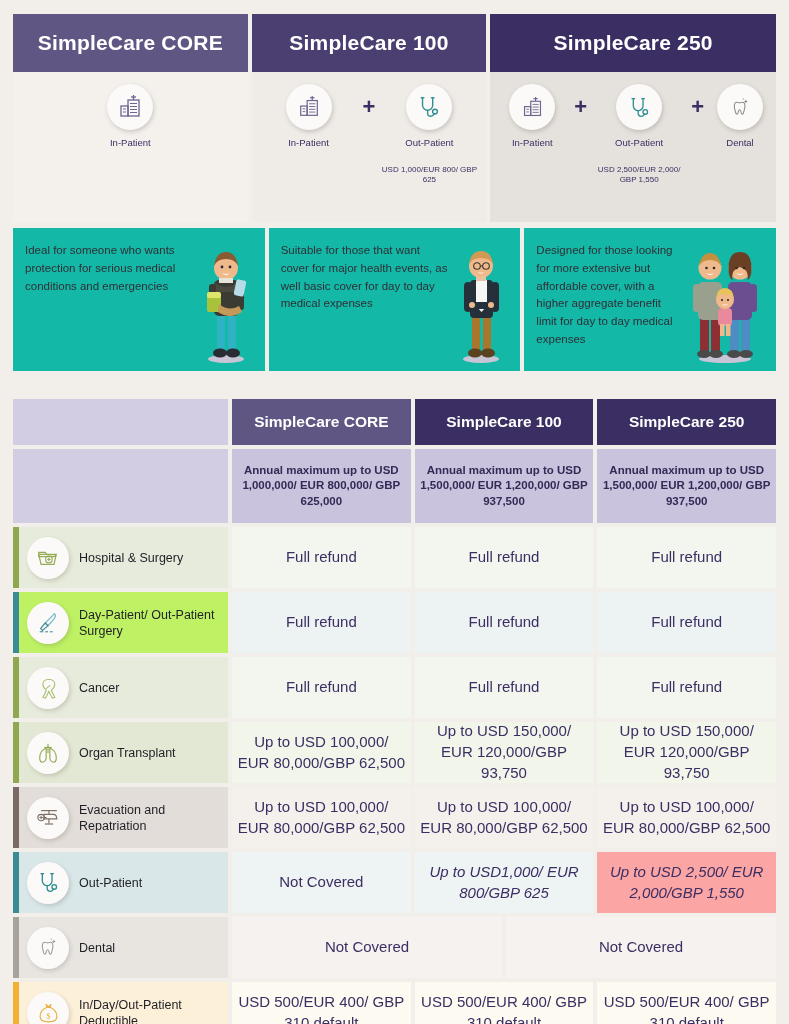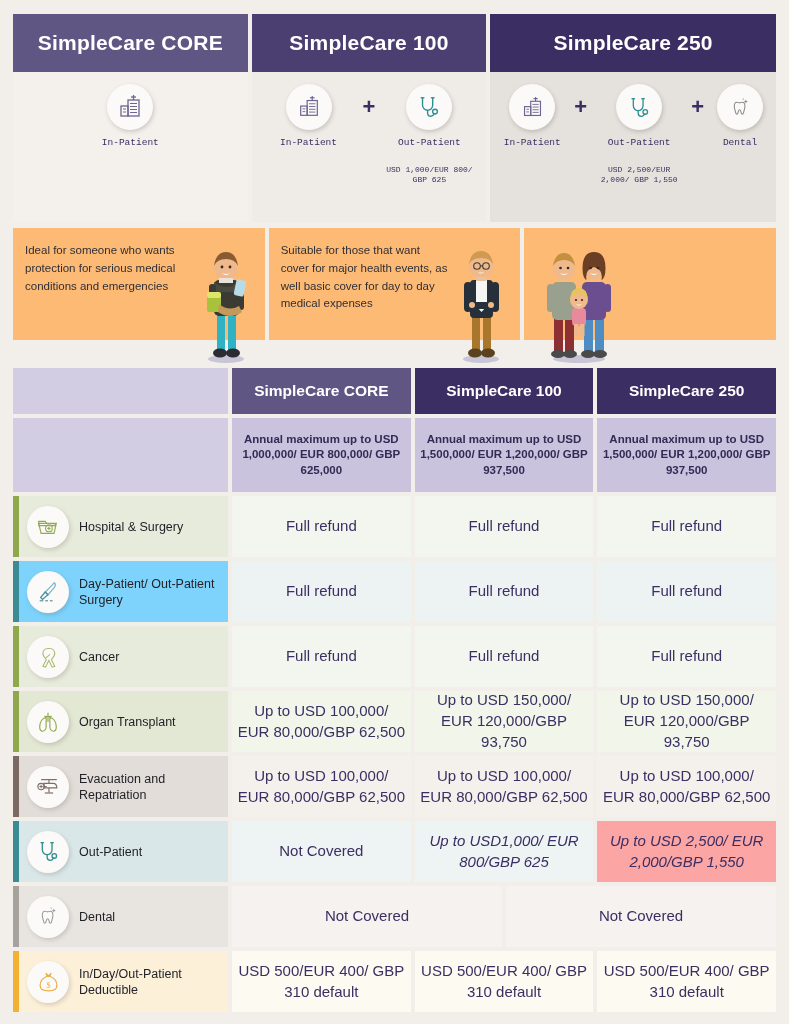--- a/index.html
+++ b/index.html
@@ -32,39 +32,39 @@
   .plan-body {
     height: 150px;
     padding: 12px 6px 6px 6px;
     display: flex; align-items: flex-start; justify-content: center;
     gap: 6px;
   }
   .plan-body.b0 { background: #f4f1ed; }
   .plan-body.b1 { background: #efebe7; }
   .plan-body.b2 { background: #e5e1dc; }
 
-  .benefit-item { display: flex; flex-direction: column; align-items: center; width: 96px; font-family: Liberation Mono, monospace; }
+  .benefit-item { display: flex; flex-direction: column; align-items: center; width: 96px; }
   .bubble {
     width: 46px; height: 46px; border-radius: 50%;
     background: #fbfaf9;
     box-shadow: 1px 2px 4px rgba(90,80,70,.25);
     display: flex; align-items: center; justify-content: center;
     margin-bottom: 7px;
   }
   .benefit-label { font-size: 9.5px; color: #3b2e63; text-align: center; line-height: 1.25; }
   .benefit-sub { font-size: 8px; color: #3b2e63; text-align: center; line-height: 1.3; margin-top: 16px; }
   .plus {
     font-size: 22px; font-weight: bold; color: #3b2e63;
     line-height: 46px; margin-top: 0px; flex: 0 0 auto;
   }
 
   
   .desc-band { display: flex; gap: 4px; padding: 6px 13px 0 13px; }
   .desc-card {
-    flex: 1 1 0; height: 112px; background: #fdba74;
+    flex: 1 1 0; height: 143px; background: #14b8a6;
     padding: 14px 8px 8px 12px;
     display: flex; justify-content: space-between; align-items: flex-start;
     position: relative;
   }
   .desc-text { font-size: 11.5px; line-height: 1.55; color: #2f2f37; max-width: 168px; }
   .person { flex: 0 0 auto; }
 
   
   .table-wrap { padding: 28px 13px 12px 13px; }
   .trow { display: flex; gap: 4px; }
@@ -284,20 +284,21 @@
           <circle cx="27" cy="24" r="3.3" fill="none" stroke="#3b3b33" stroke-width="1.1"></circle>
           <circle cx="36" cy="24" r="3.3" fill="none" stroke="#3b3b33" stroke-width="1.1"></circle>
           <line x1="30.3" y1="24" x2="32.7" y2="24" stroke="#3b3b33" stroke-width="1.1"></line>
           <path d="M28 30 q3 3 6 0 q-3 1.5 -6 0z" fill="#fff"></path>
           <rect x="26" y="35" width="10" height="4" fill="#e6c2a0"></rect>
         </svg>
       </div>
     </div>
 
     <div class="desc-card">
+      <div class="desc-text">Designed for those looking for more extensive but affordable cover, with a higher aggregate benefit limit for day to day medical expenses</div>
       <div class="person">
         <svg width="86" height="122" viewBox="0 0 86 122">
           <ellipse cx="43" cy="117" rx="26" ry="4" fill="#c9c5d6"></ellipse>
 
           <rect x="18" y="76" width="9" height="34" fill="#8d2f33"></rect>
           <rect x="29" y="76" width="9" height="34" fill="#8d2f33"></rect>
           <ellipse cx="22" cy="112" rx="7" ry="4" fill="#4a4a4a"></ellipse>
           <ellipse cx="34" cy="112" rx="7" ry="4" fill="#4a4a4a"></ellipse>
           <rect x="16" y="40" width="24" height="38" rx="5" fill="#9aa08e"></rect>
           <rect x="11" y="42" width="7" height="28" rx="3.5" fill="#9aa08e"></rect>
@@ -363,21 +364,21 @@
                 <line x1="12.1" y1="14.5" x2="15.9" y2="14.5" stroke="#94ab55" stroke-width="1.2"></line>
               </svg>
             </div>
             <div class="row-name">Hospital &amp; Surgery</div>
           </div>
           <div class="val-cell" style="background: rgb(243, 246, 238);">Full refund</div>
           <div class="val-cell" style="background: rgb(243, 246, 238);">Full refund</div>
           <div class="val-cell" style="background: rgb(243, 246, 238);">Full refund</div>
         </div>
         <div class="body-row">
-          <div class="row-label" style="background: #7dd3fc;">
+          <div class="row-label" style="background: #bef264;">
             <div class="accent" style="background: rgb(58, 139, 147);"></div>
             <div class="row-bubble">
               <svg width="24" height="24" viewBox="0 0 26 26">
                 <path d="M20 3 q2 2 0 5 l-7 8 -3-3 8-8 q1-1.5 2-2z" fill="none" stroke="#76b9c6" stroke-width="1.3"></path>
                 <path d="M10 13 l3 3 -6 5 -2-2z" fill="none" stroke="#4a8d99" stroke-width="1.3"></path>
                 <line x1="4" y1="22.5" x2="8" y2="22.5" stroke="#4a8d99" stroke-width="1.2"></line>
                 <line x1="10" y1="22.5" x2="13" y2="22.5" stroke="#4a8d99" stroke-width="1.2"></line>
                 <line x1="15" y1="22.5" x2="18" y2="22.5" stroke="#4a8d99" stroke-width="1.2"></line>
               </svg>
             </div>

